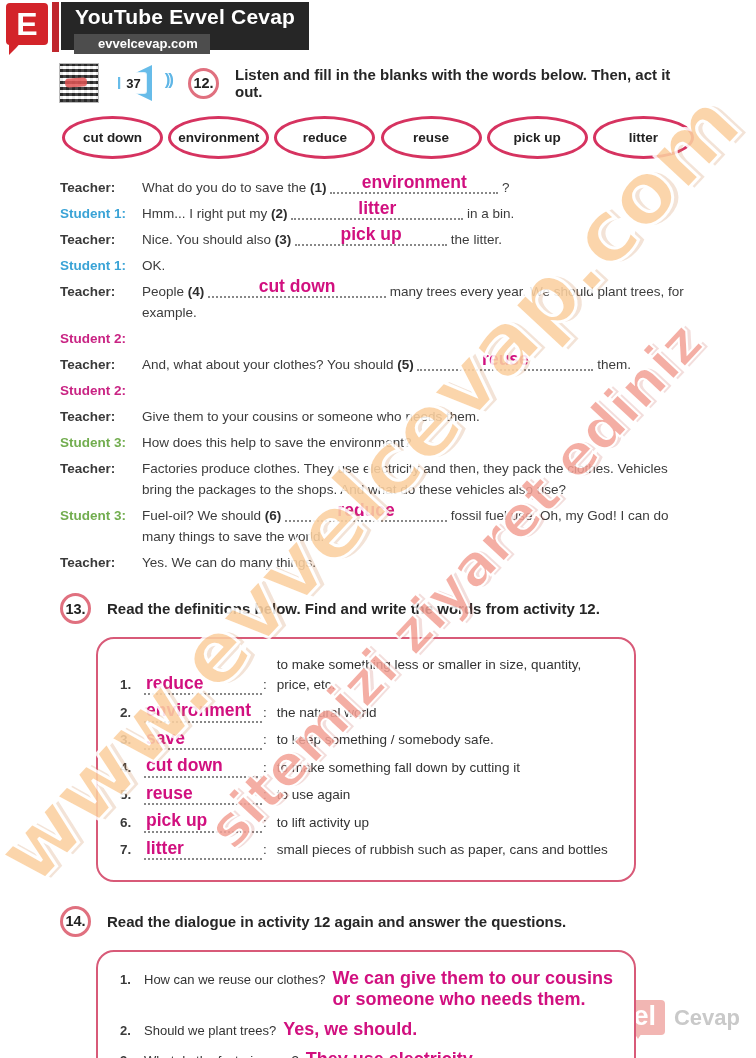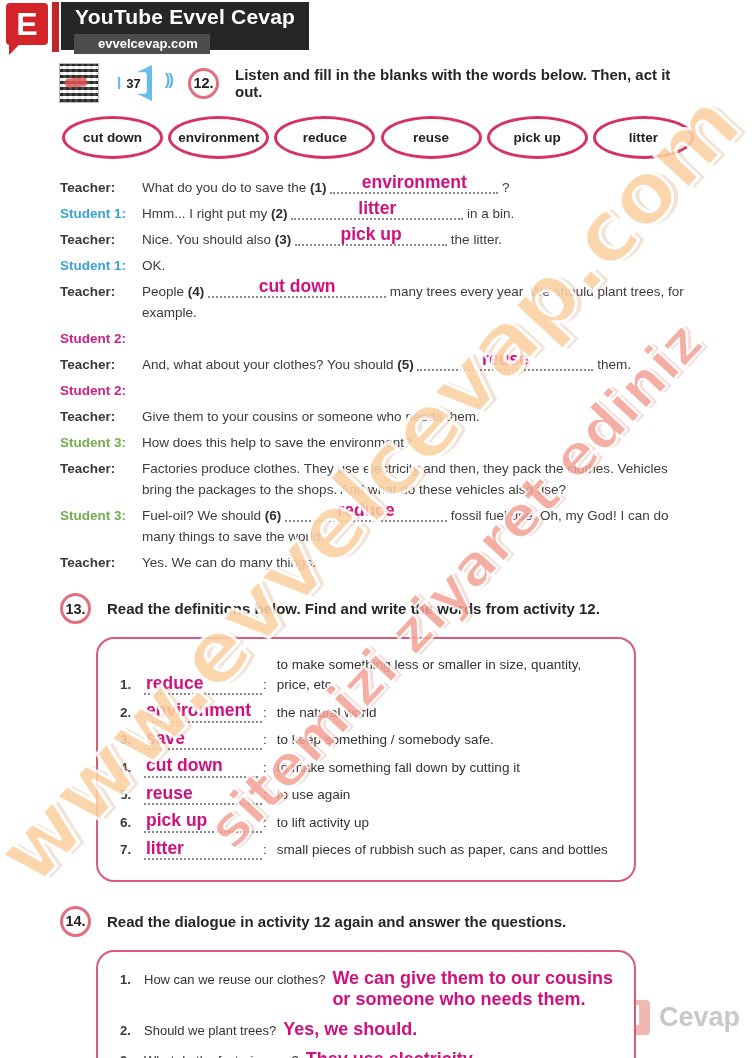--- a/index.html
+++ b/index.html
@@ -104,21 +104,21 @@
   .page-num { position:absolute; left:0; width:100%; top:998px; text-align:center; font-weight:bold; font-size:14.5px; color:#222; }
   .foot-logo { position:absolute; right:16px; top:1000px; display:flex; align-items:center; }
   .lg1 {
     position:relative; background:#f2b6b3; color:#fff; font-weight:bold; font-size:27px;
     padding:1px 9px 3px 9px; border-radius:4px;
   }
   .lg1::after {
     content:''; position:absolute; bottom:-11px; left:62%;
     border:7px solid transparent; border-top:11px solid #f2b6b3;
   }
-  .lg2 { color:#c9c9c9; font-weight:bold; font-size:27px; margin-left:9px; }
+  .lg2 { color:#c9c9c9; font-weight:bold; font-size:22px; margin-left:9px; }
   
   .wm {
     position:absolute; pointer-events:none; z-index:3; font-weight:bold; white-space:nowrap;
     font-family:"DejaVu Sans", sans-serif;
   }
   .wm1 {
     left:368px; top:488px; font-size:86px; color:#fbd0a0;
     -webkit-text-stroke:3px #ffffff; opacity:.88;
     transform:translate(-50%,-50%) rotate(-47deg);
     text-shadow:4px 4px 0 rgba(205,140,90,.28);

